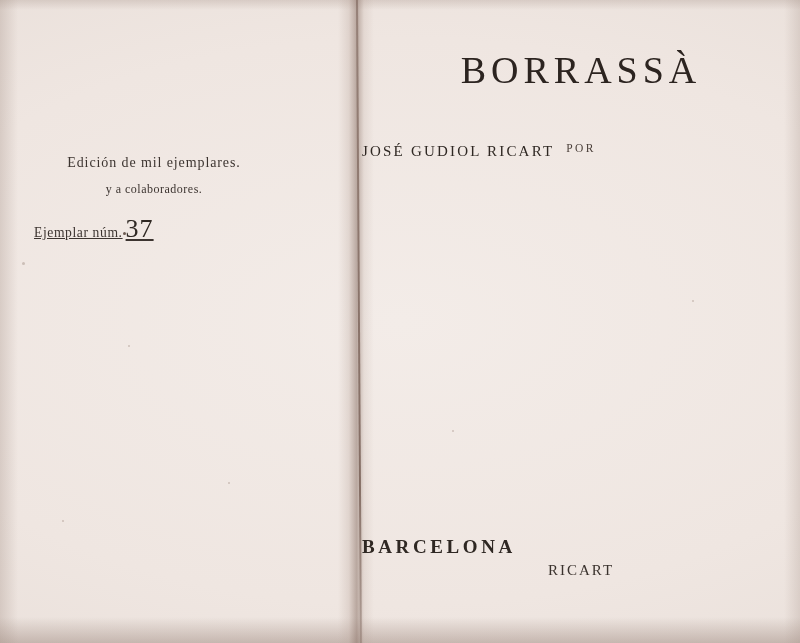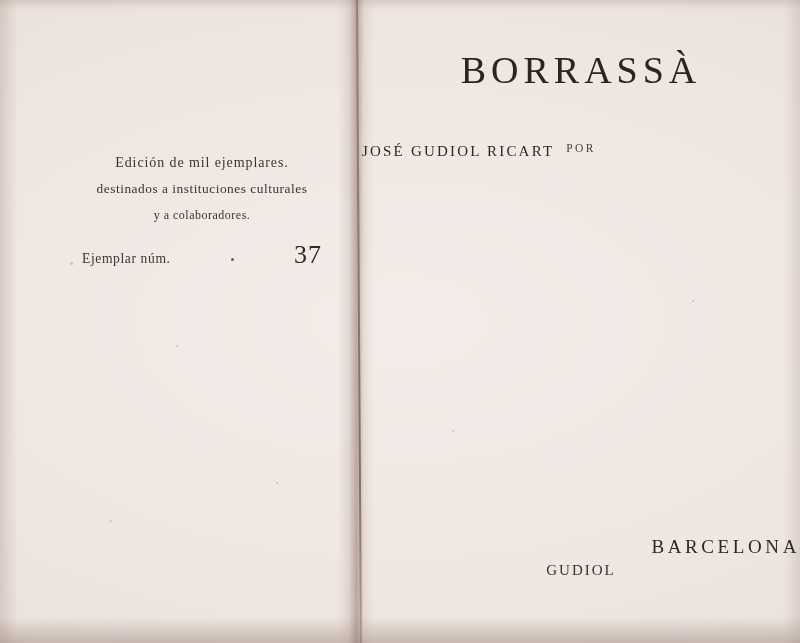--- a/index.html
+++ b/index.html
@@ -76,21 +76,21 @@
         rgba(120,96,86,0.35) 100%);
     transform: rotate(-0.35deg);
     transform-origin: top center;
     pointer-events: none;
   }
 
   
   .page-left {
     position: absolute;
     left: 0; top: 0;
-    width: 350px; height: 531px; margin-left: 48px;
+    width: 350px; height: 531px;
   }
   .page-right {
     position: absolute;
     left: 362px; top: 0;
     width: 438px; height: 527px;
   }
 
   
   .colophon {
     position: absolute;
@@ -110,22 +110,23 @@
   .colophon .line-1 { font-size: 14px; letter-spacing: 0.9px; }
   .colophon .line-2 { font-size: 13.4px; letter-spacing: 0.6px; }
   .colophon .line-3 { font-size: 13.4px; letter-spacing: 0.5px; }
   .colophon .line-4 { font-size: 12px; letter-spacing: 0.5px; }
   .colophon .line-5 { font-size: 13.4px; letter-spacing: 0.5px; }
 
   .copy-line {
     margin-top: 14px;
     display: flex;
     align-items: baseline;
-    justify-content: space-between;
+    justify-content: flex-start;
     white-space: nowrap;
+    text-decoration: underline;
   }
   .copy-label {
     font-size: 13.6px;
     letter-spacing: 0.6px;
     color: #3c3430;
   }
   .copy-dot {
     width: 3px;
     height: 3px;
     border-radius: 50%;
@@ -172,24 +173,25 @@
     text-align: left;
     font-size: 15px;
     letter-spacing: 2.2px;
     color: #2f2823;
   }
   .imprint-city {
     position: absolute;
     left: 0;
     top: 536px;
     width: 438px;
-    text-align: right;
+    text-align: left;
     font-size: 19px;
     letter-spacing: 3.6px;
     color: #2f2823;
+    font-weight: bold;
   }
   .imprint-year {
     position: absolute;
     left: 0;
     top: 562px;
     width: 438px;
     text-align: center;
     font-size: 15px;
     letter-spacing: 2px;
     color: #3a322d;
@@ -209,21 +211,20 @@
 <div class="book">
 
   <div class="edge-top"></div>
   <div class="edge-bottom"></div>
   <div class="edge-left"></div>
   <div class="edge-right"></div>
 
   <div class="page-left">
     <div class="colophon">
       <div class="line line-1">Edición de mil ejemplares.</div>
-      <div class="line line-3">destinados a instituciones culturales</div>
       <div class="line line-4">y a colaboradores.</div>
 
       <div class="copy-line">
         <span class="copy-label">Ejemplar núm.</span>
         <span class="copy-dot"></span>
         <span class="copy-number">37</span>
       </div>
     </div>
 
     <div class="speck" style="left:22px; top:262px; width:3px; height:3px;"></div>
@@ -233,19 +234,19 @@
   </div>
 
   <div class="gutter"></div>
   <div class="gutter-line"></div>
 
   <div class="page-right">
     <div class="title-main">BORRASSÀ</div>
     <div class="title-por">POR</div>
     <div class="title-author">JOSÉ GUDIOL RICART</div>
     <div class="imprint-city">BARCELONA</div>
-    <div class="imprint-year">GUDIOL</div>
+    <div class="imprint-year">RICART</div>
 
     <div class="speck" style="left:330px; top:300px; width:2px; height:2px;"></div>
     <div class="speck" style="left:90px; top:430px; width:2px; height:2px;"></div>
   </div>
 
 </div>
 
 </body></html>

